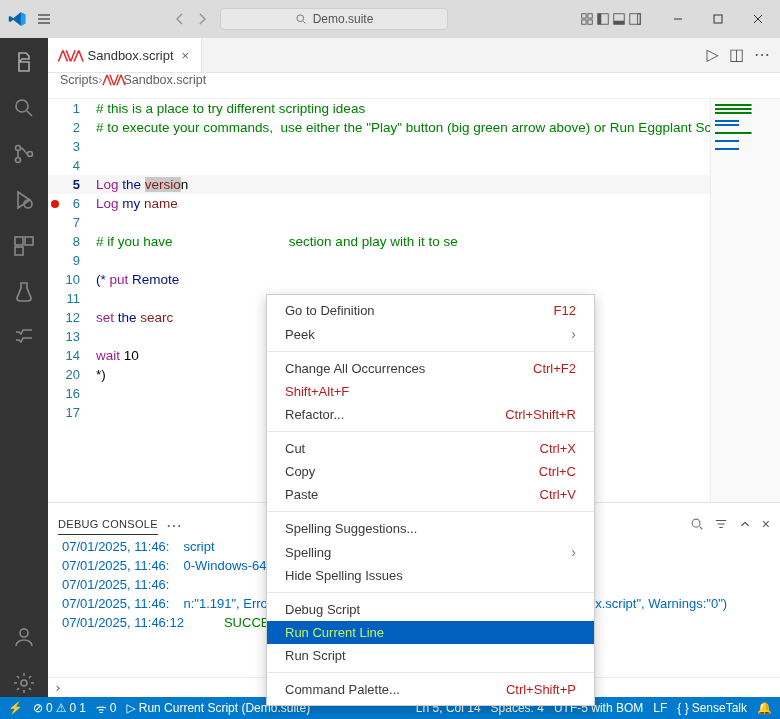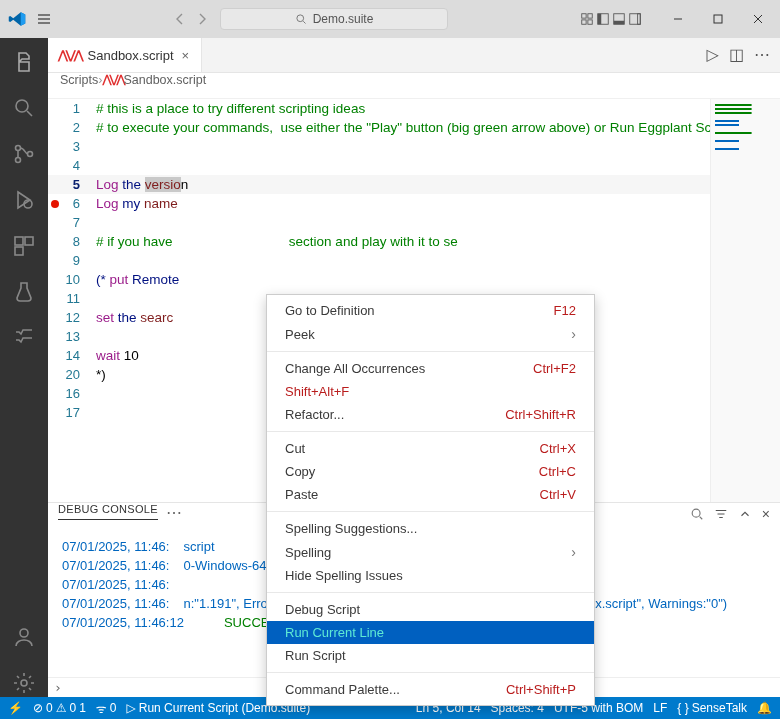--- a/index.html
+++ b/index.html
@@ -82,25 +82,25 @@
   .mm-green { background:linear-gradient(#008000,#008000) left/60% 2px no-repeat; }
   .mm-blue  { background:linear-gradient(#0066bf,#0066bf) left/40% 2px no-repeat; }
 
   
   .ctxmenu { position:absolute; left:218px; top:195px; width:329px; background:var(--menu-bg); border:1px solid var(--menu-border); box-shadow:0 4px 12px rgba(0,0,0,.22); font-size:13px; color:#3a3a3a; z-index:50; padding:4px 0; }
   .ctxmenu .mi { display:flex; align-items:center; padding:4px 18px; }
   .ctxmenu .mi .lbl { flex:1; }
   .ctxmenu .mi .kb { color:#b91c1c; font-size:13px; }
   .ctxmenu .mi.chev::after { content:"›"; color:#777; font-size:14px; margin-left:auto; }
   .ctxmenu .sep { height:1px; background:#e8e8e8; margin:5px 0; }
-  .ctxmenu .mi.hl { background:var(--menu-highlight); color:#5eead4; }
+  .ctxmenu .mi.hl { background:var(--menu-highlight); color:#bef264; }
 
   
   .panel { border-top:1px solid var(--panel-border); display:flex; flex-direction:column; height:195px; }
-  .panel-head { height:32px; display:flex; align-items:flex-start; padding:0 10px; }
+  .panel-head { height:32px; display:flex; align-items:flex-end; padding:0 10px; }
   .panel-head .title { font-size:11px; letter-spacing:.3px; color:#333; padding-bottom:4px; border-bottom:1px solid #333; }
   .panel-head .dots { margin-left:8px; color:#666; }
   .panel-head .right { margin-left:auto; display:flex; align-items:center; gap:10px; color:#555; }
   .panel-head .filter { width:28px; height:22px; display:flex; align-items:center; justify-content:flex-end; }
   .panel-body { flex:1; overflow:hidden; font-family:Consolas,"Courier New",monospace; font-size:13px; line-height:19px; padding:2px 10px 0 14px; color:#333; }
   .panel-body .row { display:flex; gap:14px; }
   .panel-body .ts { color:var(--log-blue); white-space:nowrap; }
   .panel-body .st { color:var(--log-green); min-width:70px; }
   .panel-body .msg { color:var(--log-blue); flex:1; overflow:hidden; }
   .panel-body .wrap { color:var(--log-blue); }

